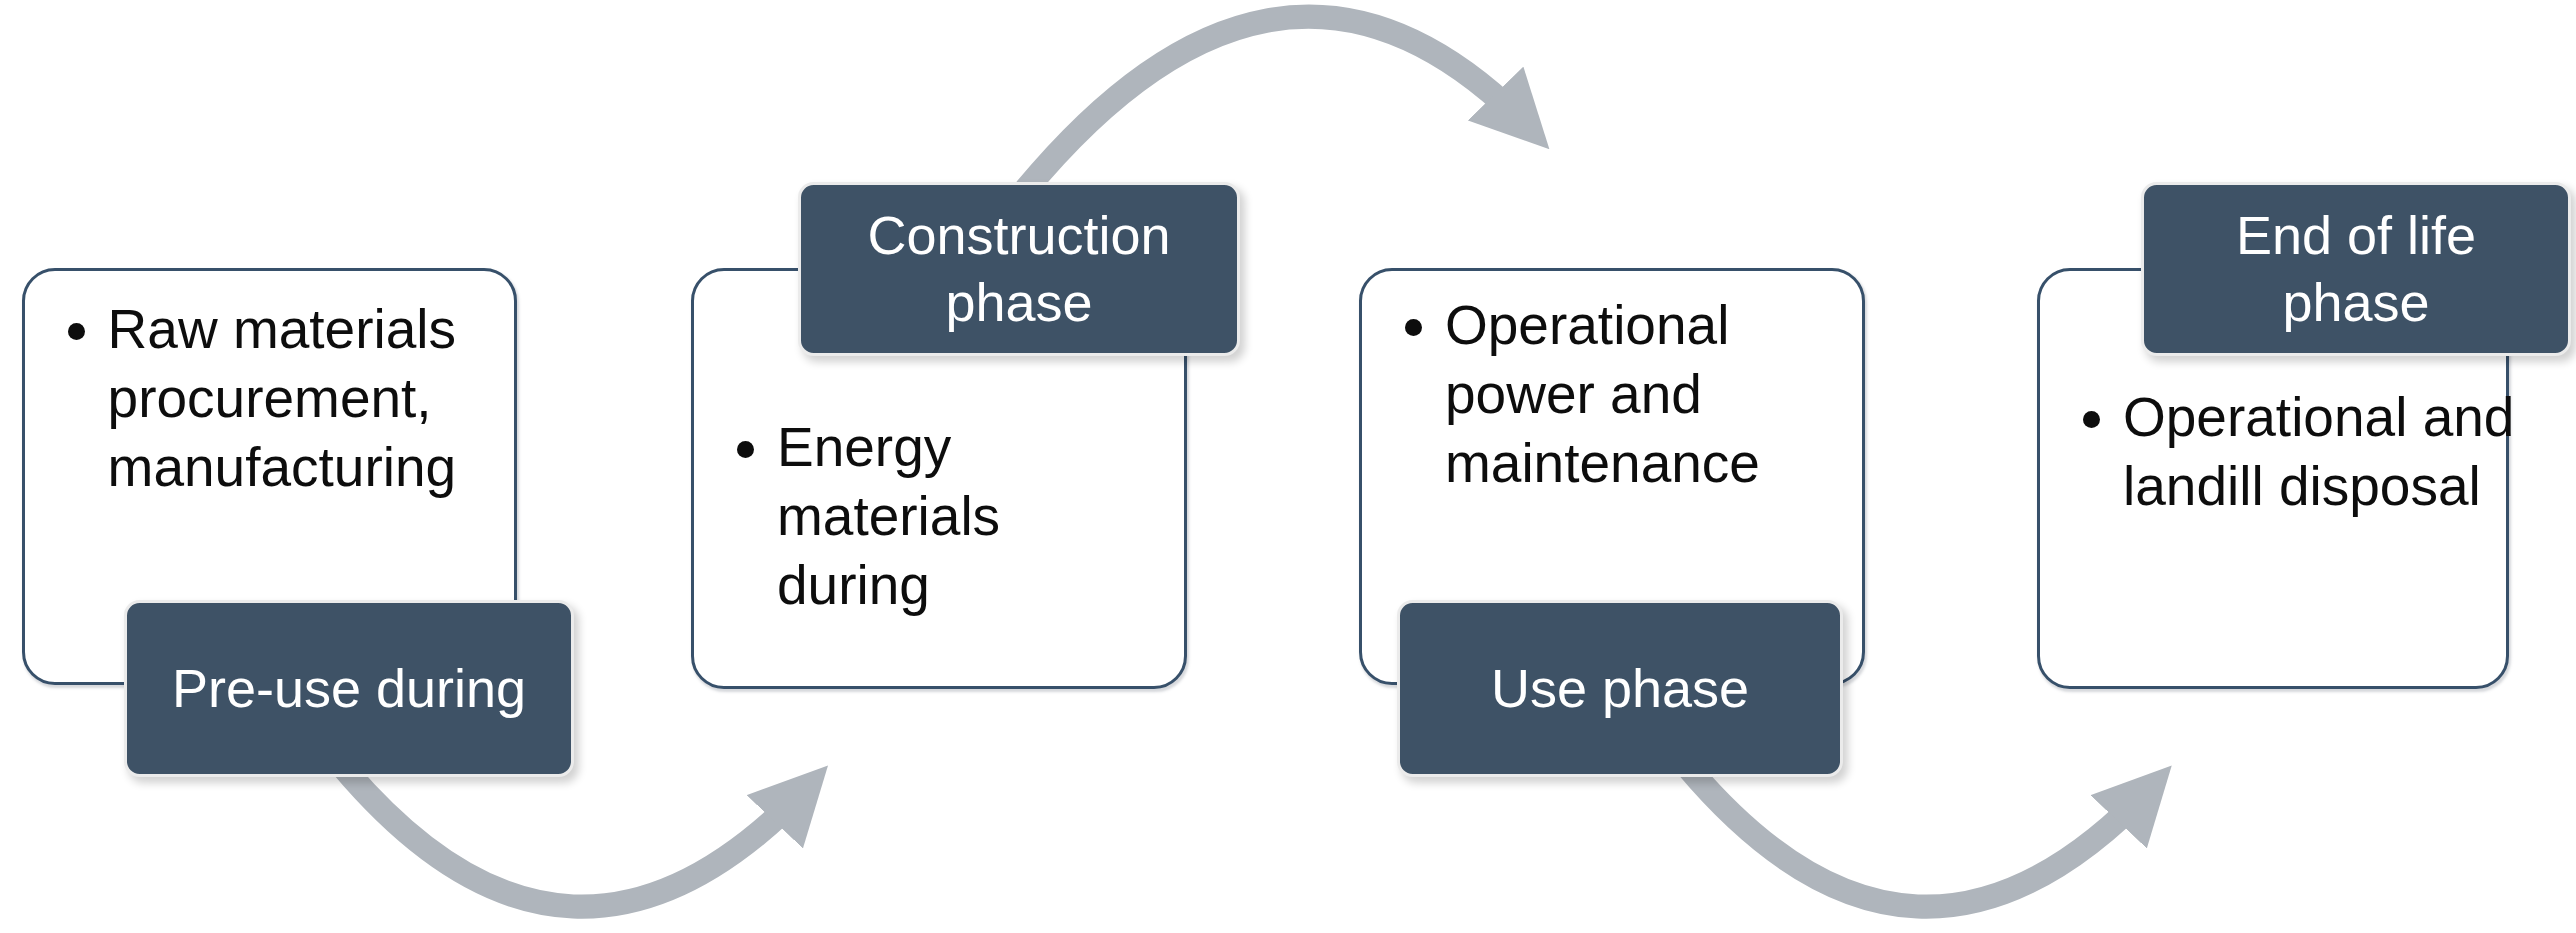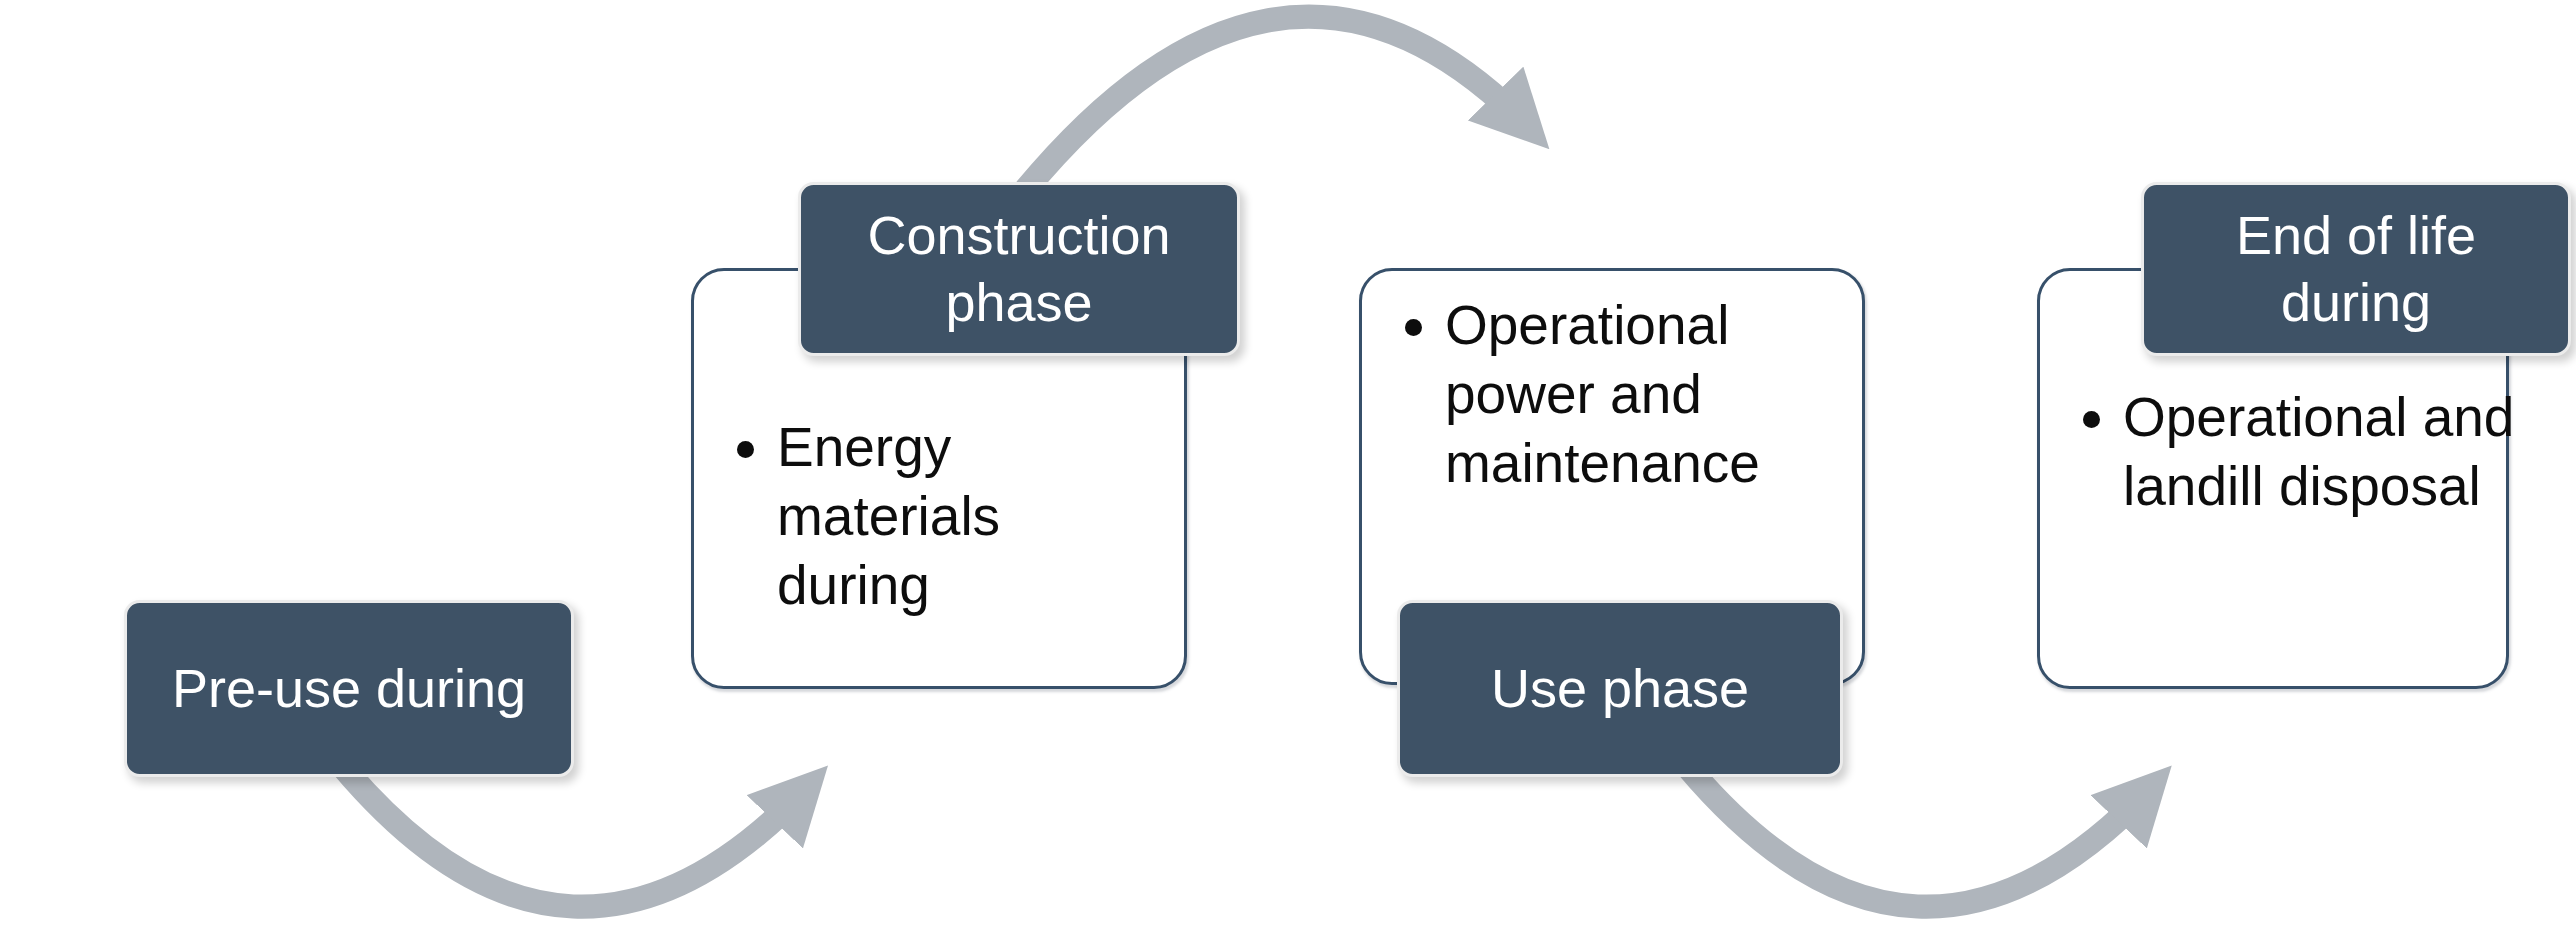--- a/index.html
+++ b/index.html
@@ -82,20 +82,25 @@
     <defs>
       <marker id="ah" viewBox="0 0 10 10" refX="6.5" refY="5" markerWidth="3.2" markerHeight="3.2" orient="auto" markerUnits="strokeWidth">
         <path d="M0,0 L10,5 L0,10 z" fill="#AFB5BC"></path>
       </marker>
     </defs>
     <path d="M 395 885 Q 660 1200 936 908" stroke="#AFB5BC" stroke-width="28" fill="none" marker-end="url(#ah)"></path>
     <path d="M 1150 265 Q 1470 -160 1770 150" stroke="#AFB5BC" stroke-width="28" fill="none" marker-end="url(#ah)"></path>
     <path d="M 1950 885 Q 2215 1200 2490 908" stroke="#AFB5BC" stroke-width="28" fill="none" marker-end="url(#ah)"></path>
   </svg>
 
+  <div class="phase-box" id="box-preuse">
+    <ul class="bullets">
+      <li>Raw materials procurement, manufacturing</li>
+    </ul>
+  </div>
   <div class="phase-label" id="label-preuse">
     <span>Pre-use during</span>
   </div>
 
   <div class="phase-box" id="box-construction">
     <ul class="bullets">
       <li>Energy materials during</li>
     </ul>
   </div>
   <div class="phase-label" id="label-construction">
@@ -110,17 +115,17 @@
   <div class="phase-label" id="label-use">
     <span>Use phase</span>
   </div>
 
   <div class="phase-box" id="box-endoflife">
     <ul class="bullets">
       <li>Operational and landill disposal</li>
     </ul>
   </div>
   <div class="phase-label" id="label-endoflife">
-    <span>End of life during</span>
+    <span>End of life phase</span>
   </div>
 
 </div>
 
 
 </body></html>

